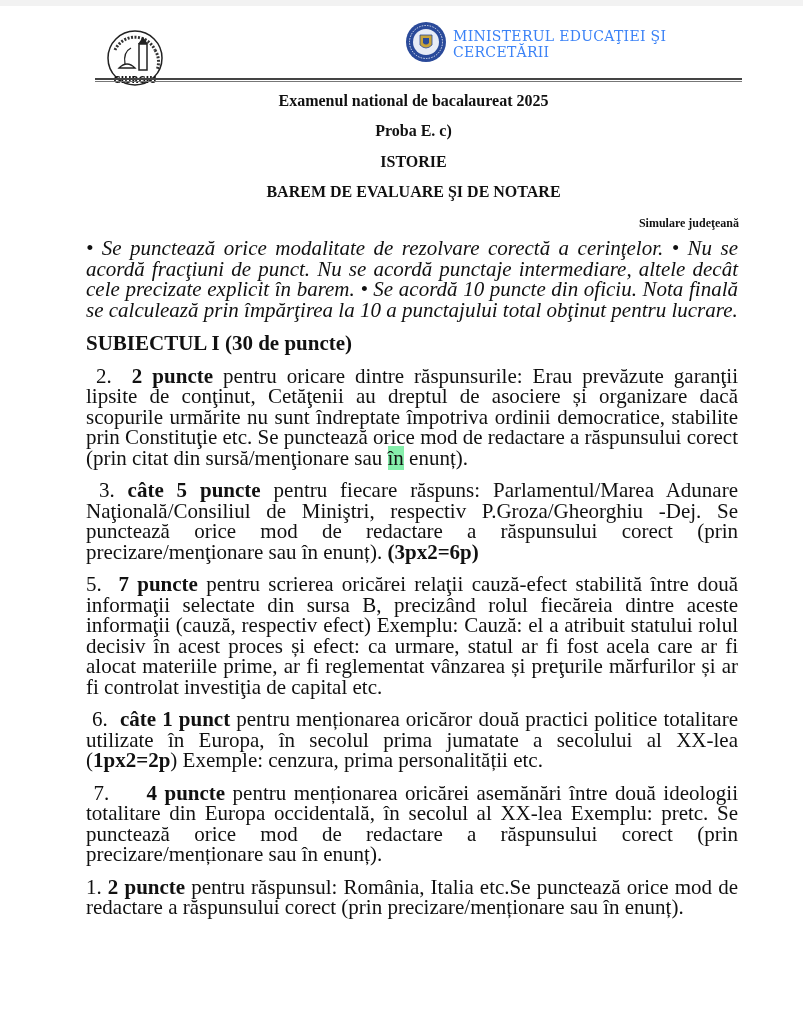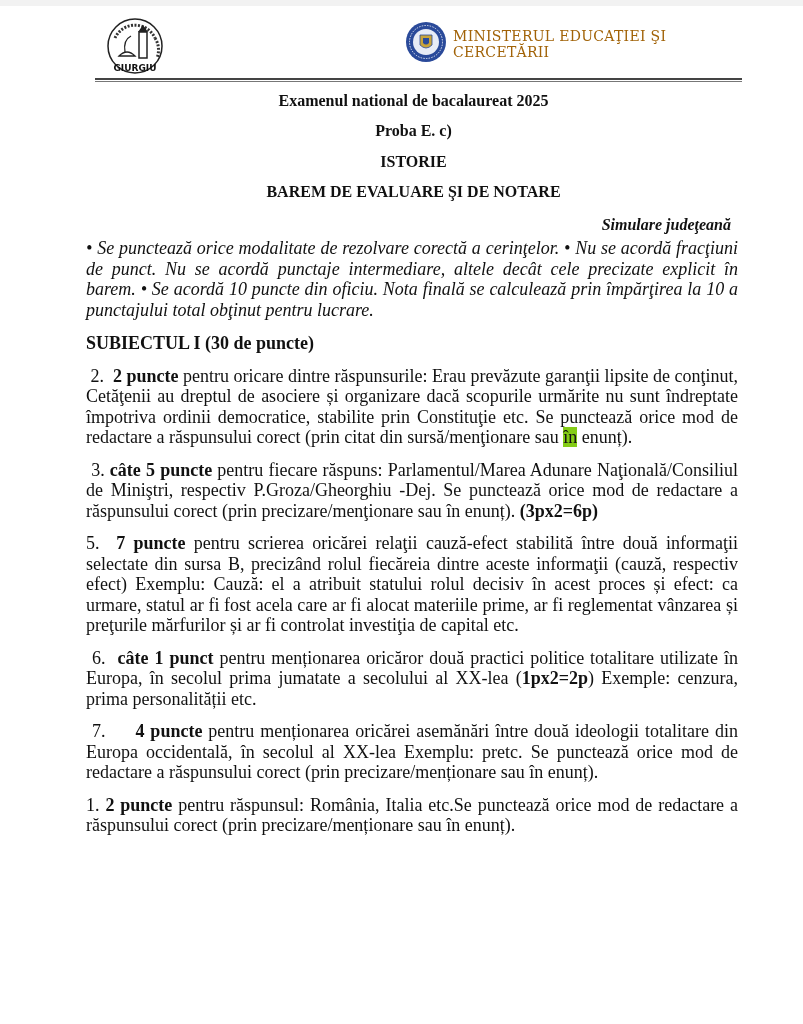--- a/index.html
+++ b/index.html
@@ -1,37 +1,37 @@
 <!DOCTYPE html>
 <html><head>
 <meta charset="utf-8">
 <style>
   html, body { margin: 0; padding: 0; background: #ffffff; }
   body { width: 803px; height: 1024px; position: relative; overflow: hidden;
          font-family: "Liberation Serif", "DejaVu Serif", serif; color: #111; }
   .topshade { position: absolute; left: 0; top: 0; width: 803px; height: 6px; background: #f2f2f2; }
   .header { position: absolute; left: 95px; top: 10px; width: 650px; height: 76px; }
-  .logo-isj { position: absolute; left: 8px; top: 8px; width: 64px; height: 58px; }
+  .logo-isj { position: absolute; left: 8px; top: 20px; width: 64px; height: 58px; }
   .ministry { position: absolute; left: 310px; top: 12px; height: 44px; display: flex; align-items: center; }
-  .ministry-text { font-family: "DejaVu Serif", serif; font-size: 14px; color: #a16207; margin-left: 6px; letter-spacing: 0.3px; }
+  .ministry-text { font-family: "DejaVu Serif", serif; font-size: 14px; color: #3b82f6; margin-left: 6px; letter-spacing: 0.3px; }
   .rule { position: absolute; left: 95px; top: 78px; width: 647px; height: 4px;
           border-top: 2px solid #444; border-bottom: 1px solid #777; box-sizing: border-box; }
   .title { position: absolute; left: 0; width: 803px; text-align: center; font-weight: bold; font-size: 16px; }
   .t1 { top: 92px; left: 12px; }
   .t2 { top: 122px; left: 12px; }
   .t3 { top: 153px; left: 12px; }
   .t4 { top: 183px; left: 12px; }
-  .sim { position: absolute; right: 72px; top: 216px; font-weight: bold; font-size: 16px; font-style: italic; }
-  .content { position: absolute; left: 86px; top: 238px; width: 652px; font-size: 18px; line-height: 20.5px; }
+  .sim { position: absolute; right: 64px; top: 216px; font-weight: bold; font-size: 12px; }
+  .content { position: absolute; left: 86px; top: 238px; width: 652px; font-size: 21px; line-height: 20.5px; }
   .intro { font-style: italic; text-align: justify; margin: 0 0 13px 0; }
   .sect { font-weight: bold; margin: 0 0 12px 0; }
   .item { text-align: justify; margin: 0 0 12px 0; }
   .ind { padding-left: 26px; }
   b { font-weight: bold; }
-  .hl { background: #84cc16; }
+  .hl { background: #86efac; }
 </style>
 </head>
 <body>
 
 <div class="topshade"></div>
 
 <div class="header">
   <div class="logo-isj">
     <svg width="64" height="58" viewBox="0 0 64 58">
       <circle cx="32" cy="28" r="27" fill="none" stroke="#222" stroke-width="1.5"></circle>

